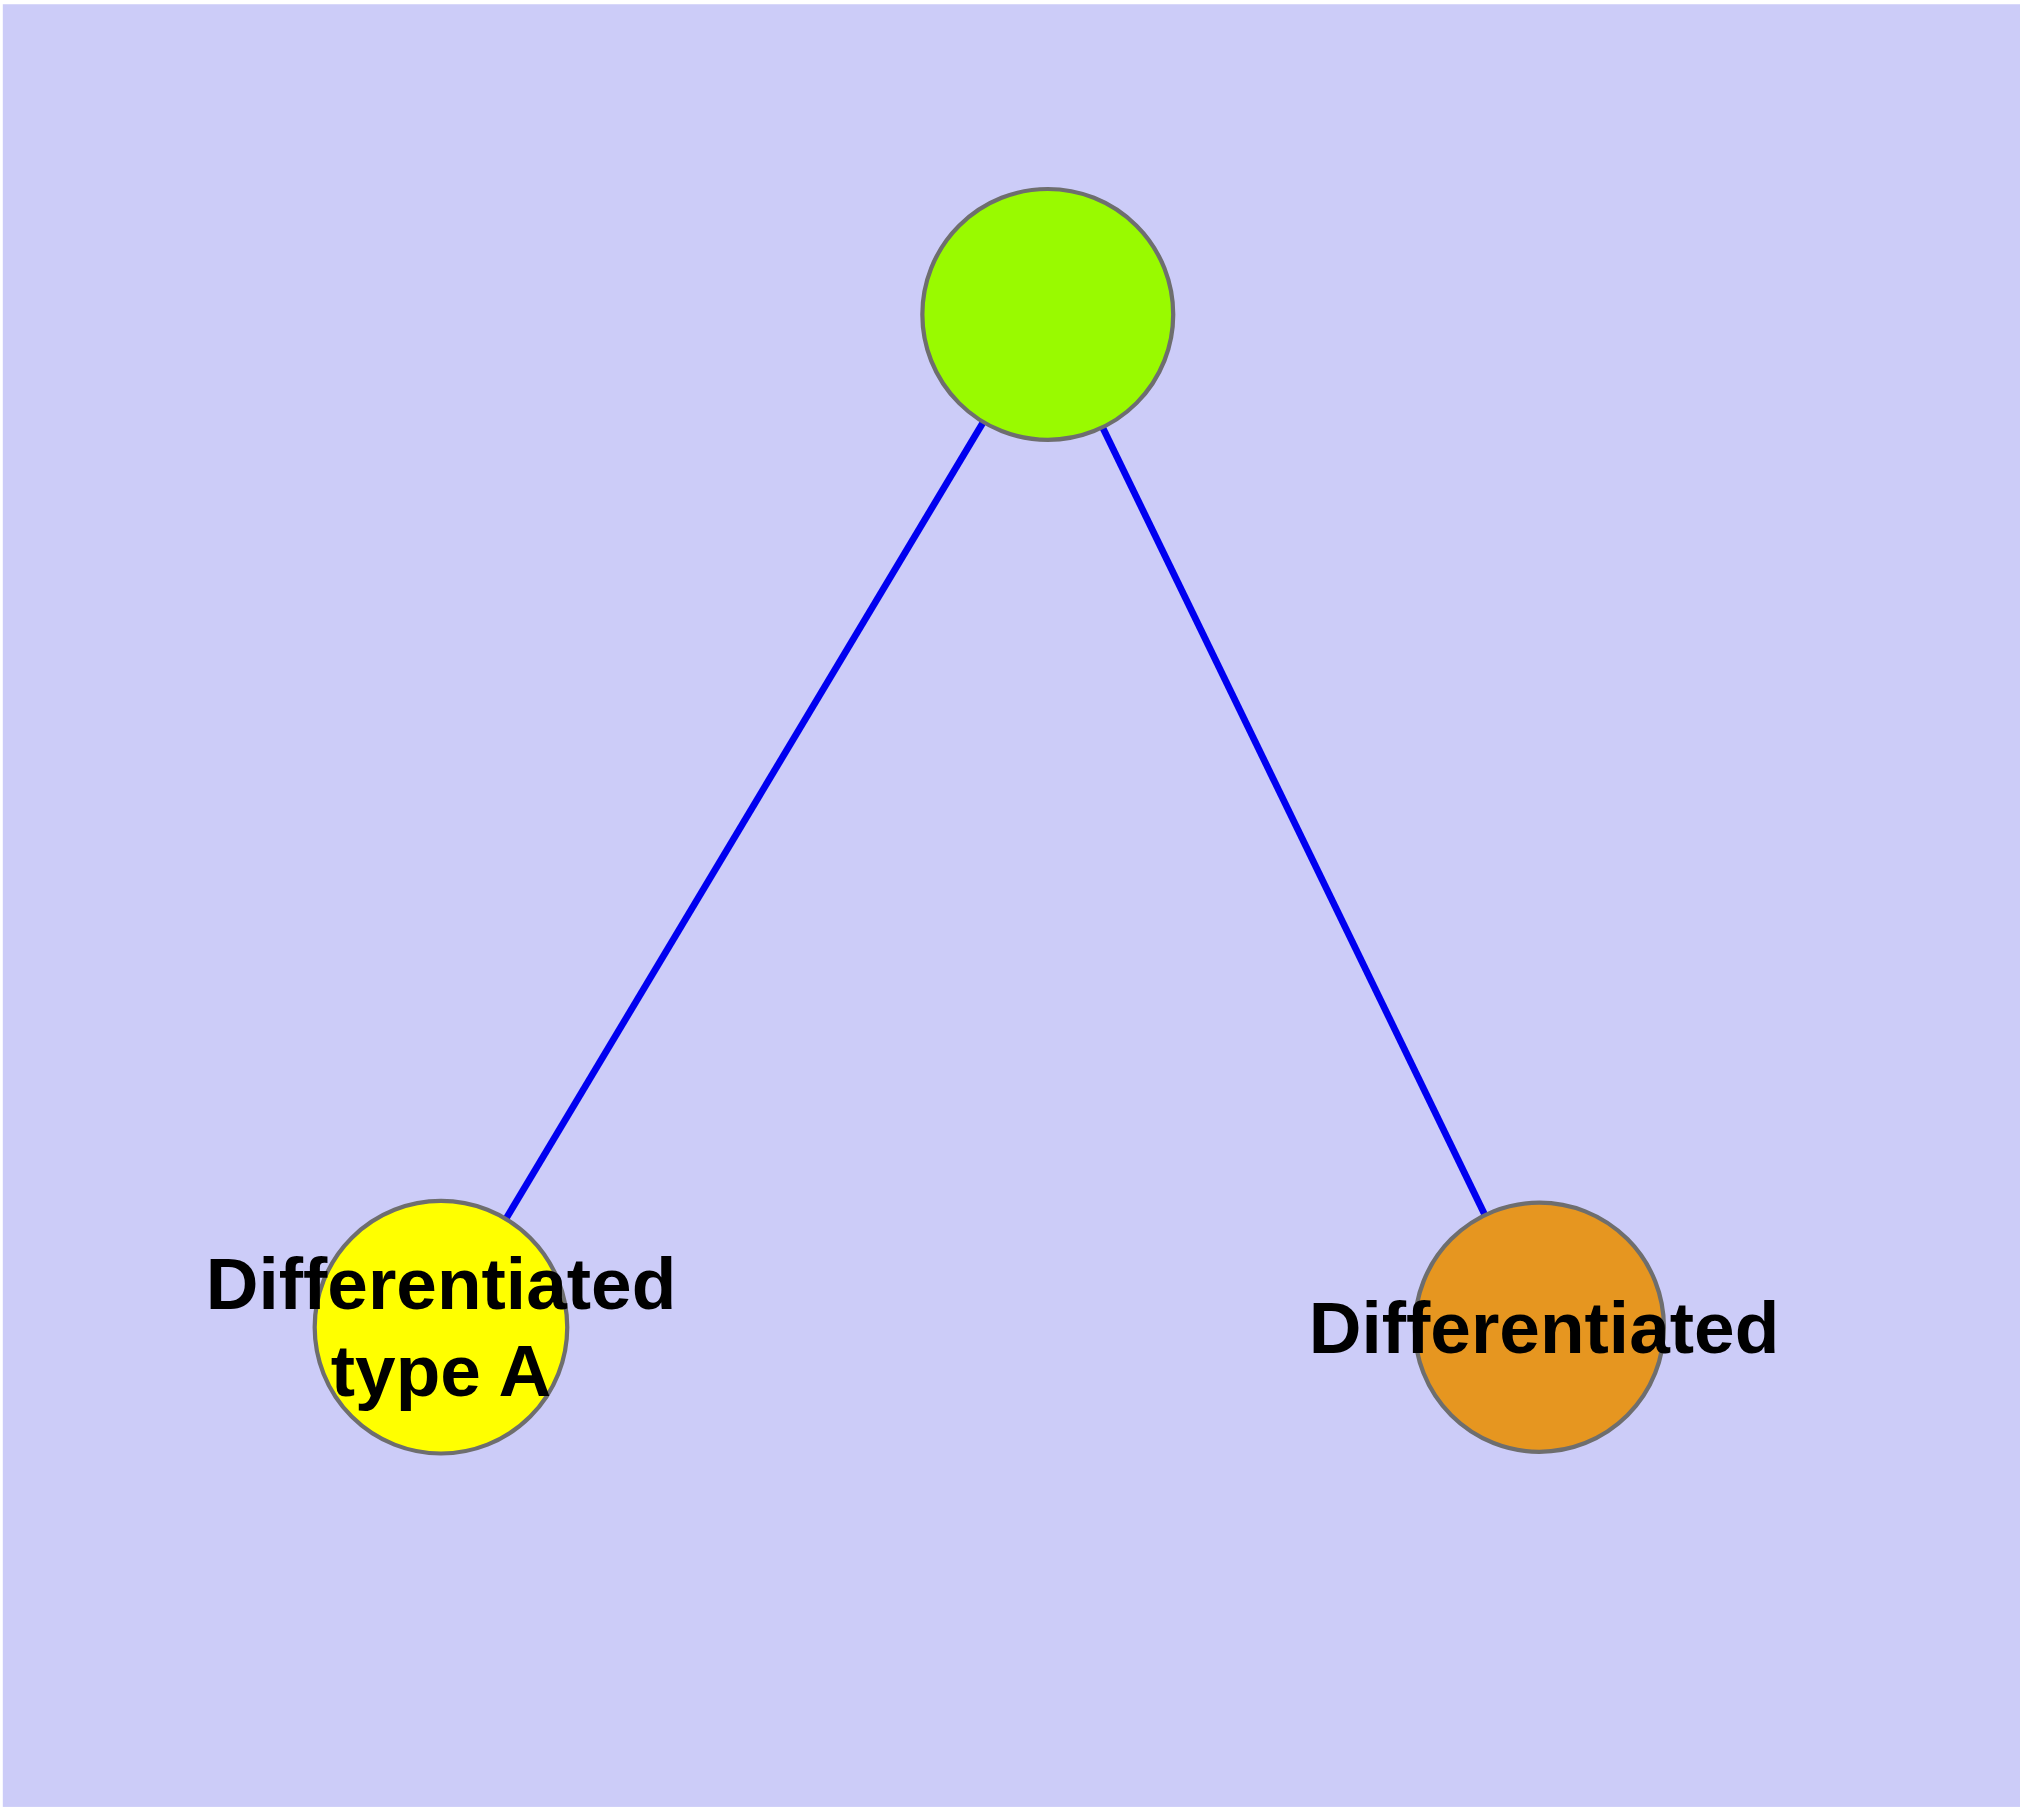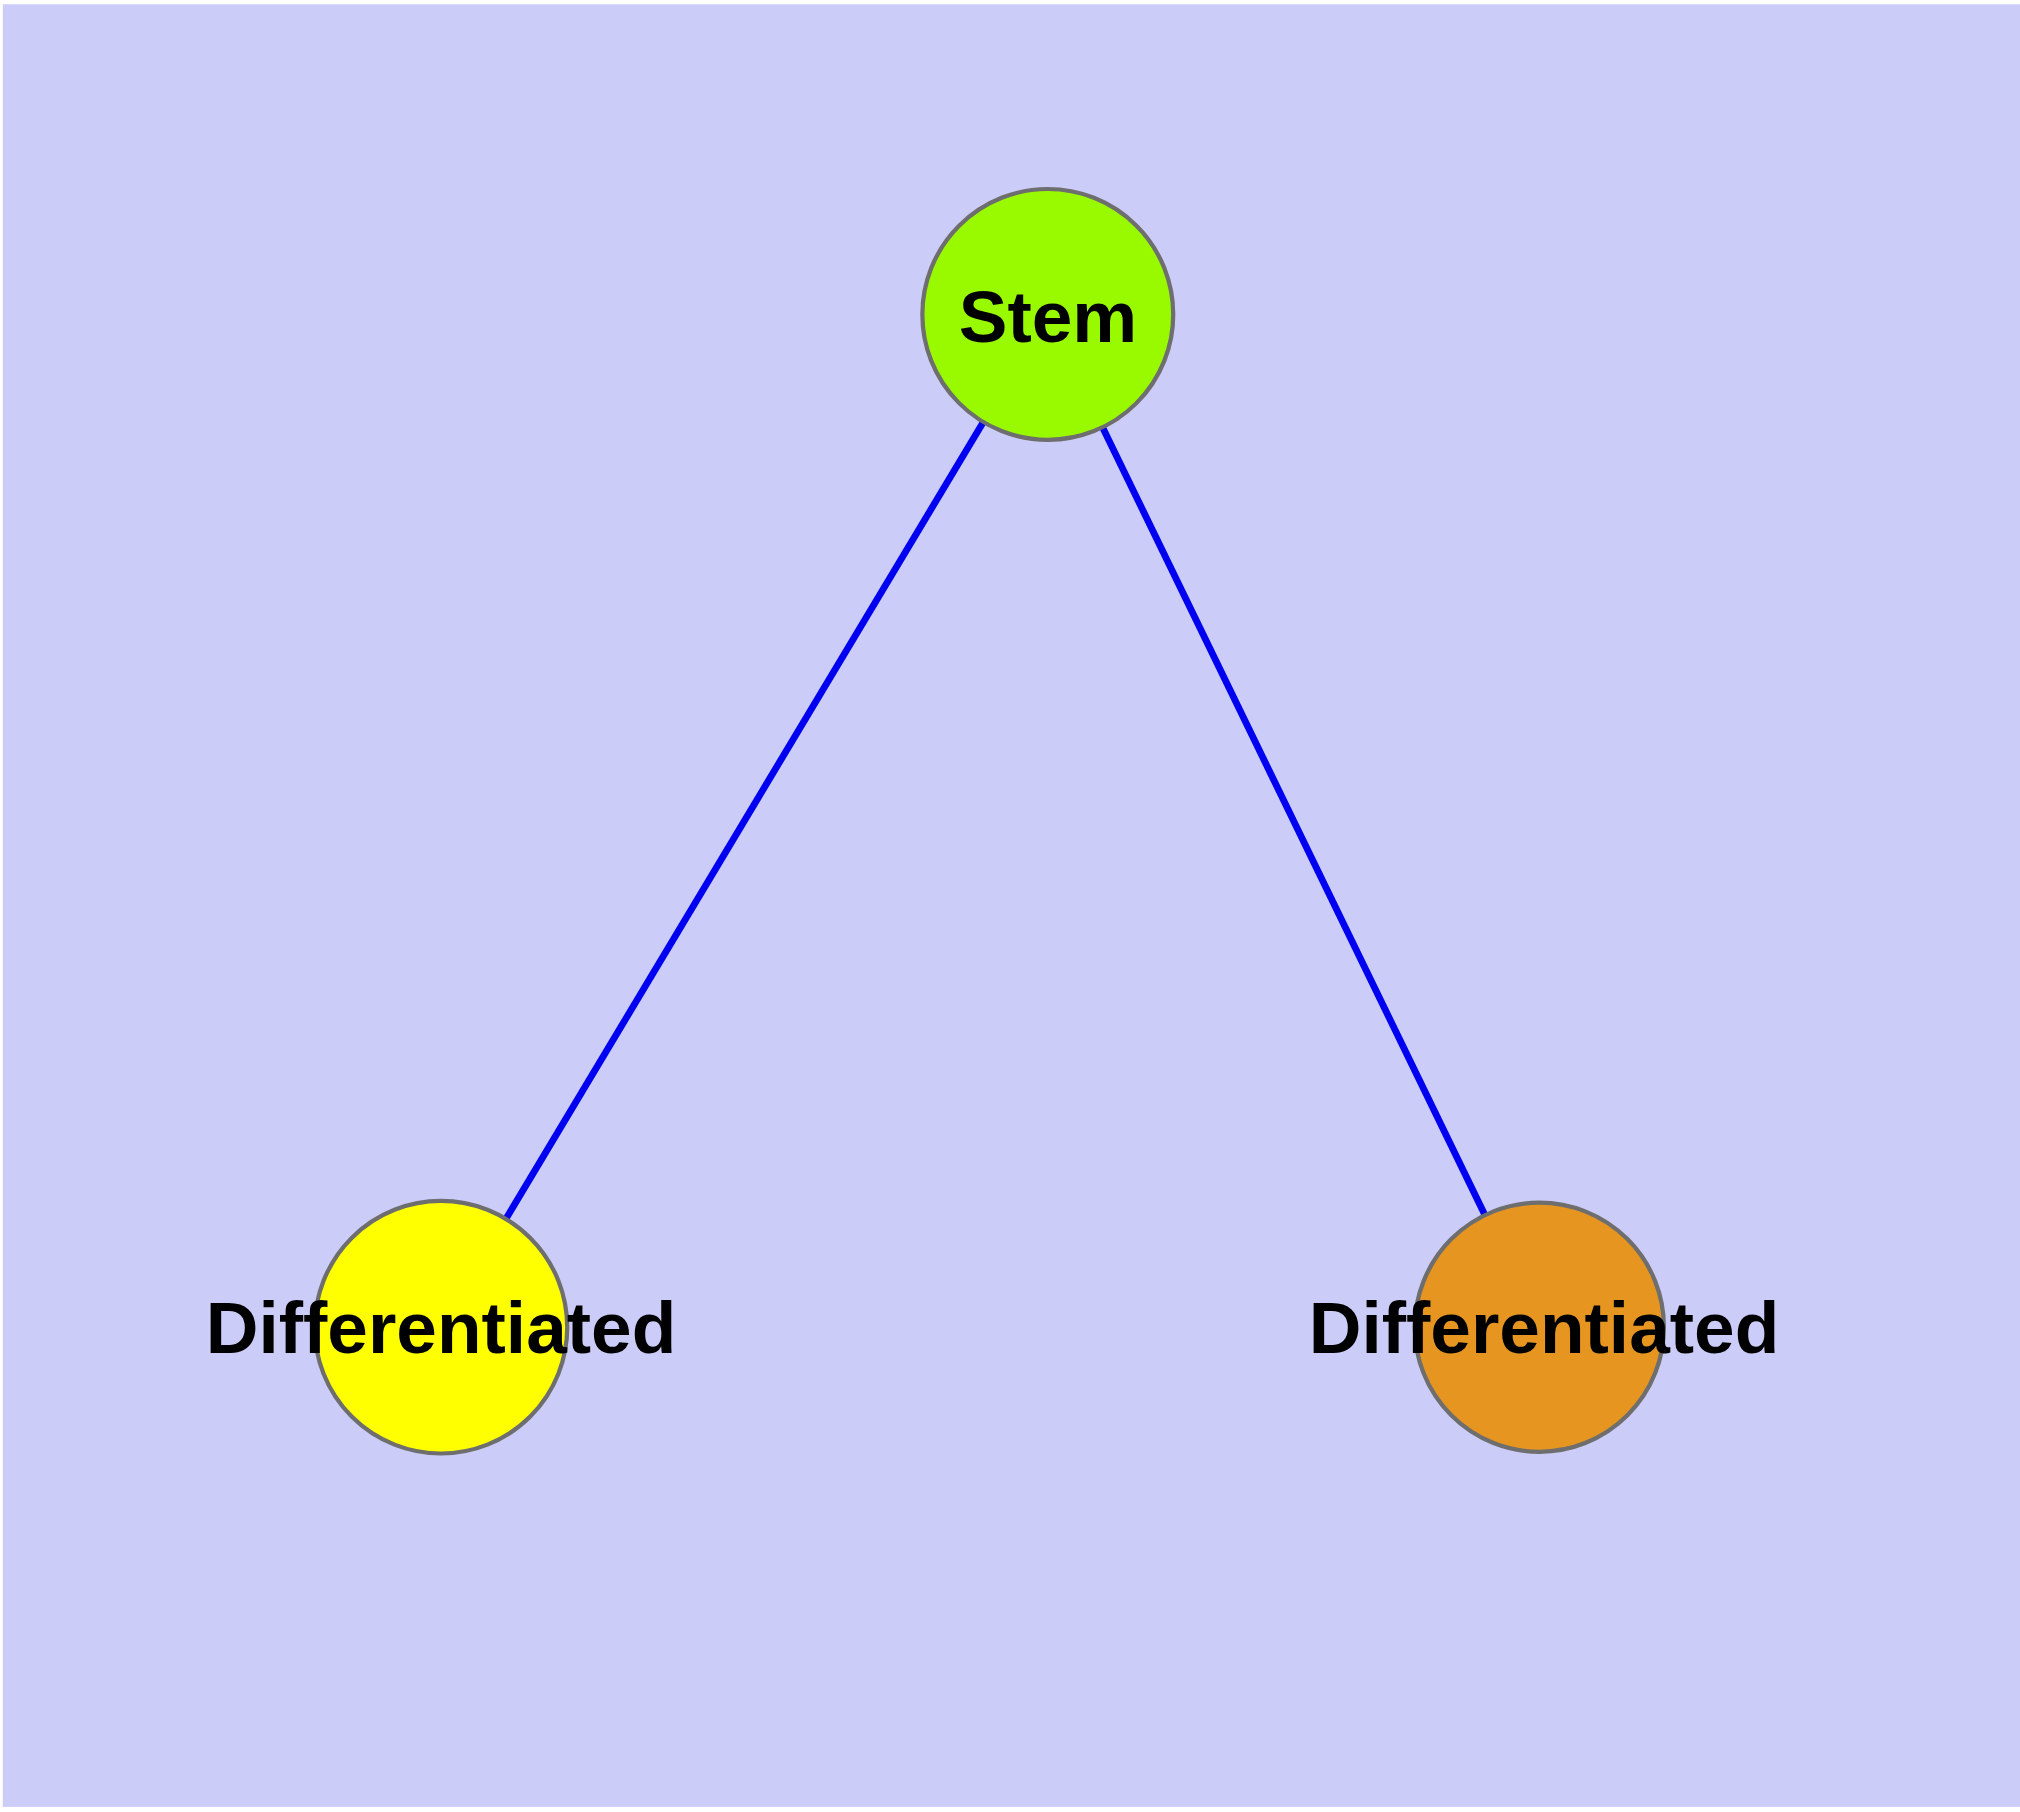--- a/index.html
+++ b/index.html
@@ -52,23 +52,23 @@
     <rect x="3" y="5" width="2381" height="2127" fill="#CCCCF8"></rect>
 
     <line class="edge" x1="1236" y1="371" x2="520" y2="1566" stroke="#0000F0"></line>
     <line class="edge" x1="1236" y1="371" x2="1816" y2="1566" stroke="#0000F0"></line>
 
     <circle class="node-circle" cx="1236" cy="371" r="148" fill="#99FA00" stroke="#6E6E6E"></circle>
     <circle class="node-circle" cx="520" cy="1566" r="149" fill="#FFFF00" stroke="#6E6E6E"></circle>
     <circle class="node-circle" cx="1816" cy="1566" r="147" fill="#E69620" stroke="#6E6E6E"></circle>
   </svg>
 
-  <div class="node-label" style="left: 1048px; top: 316px; color: rgb(0, 0, 0);">Stem</div>
 
   <div class="node-label" style="left: 441px; top: 1327px; color: rgb(0, 0, 0);">
     <span class="line">Differentiated</span>
+    <span class="line">type A</span>
   </div>
 
   <div class="node-label" style="left: 1544px; top: 1327px; color: rgb(0, 0, 0);">
     <span class="line">Differentiated</span>
   </div>
 </div>
 
 
 </body></html>

